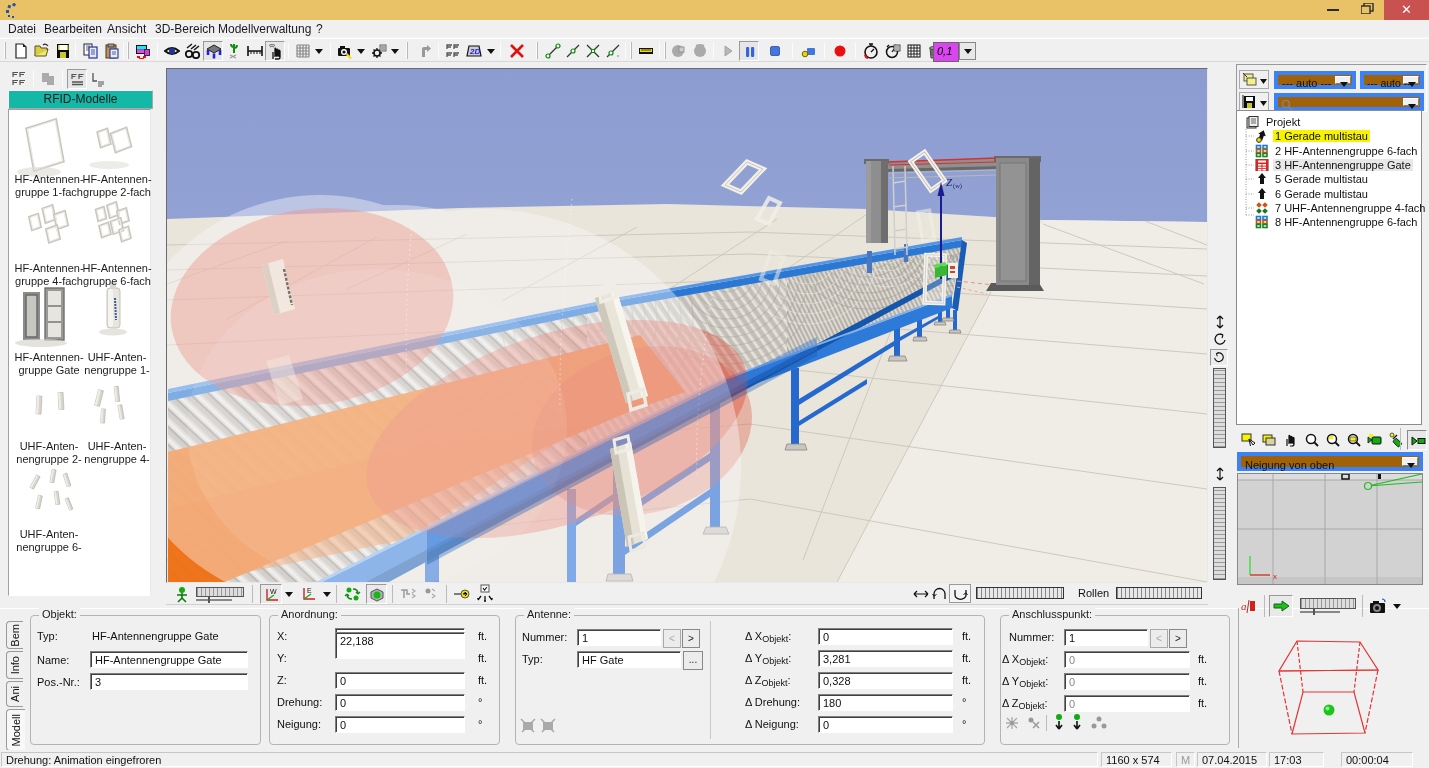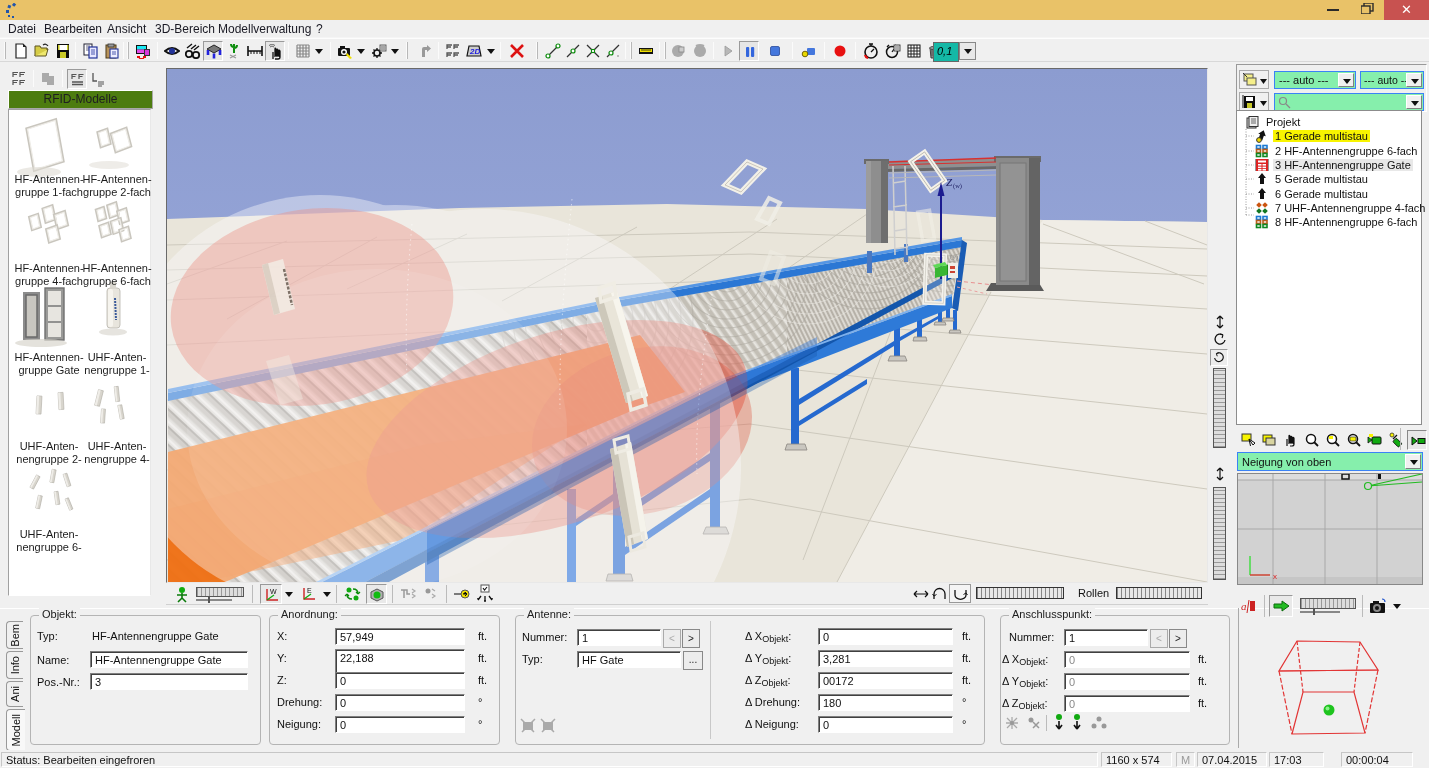--- a/index.html
+++ b/index.html
@@ -16,33 +16,33 @@
 #menubar span { position:absolute; top:2px; }
 
 #toolbar { position:absolute; left:0; top:38px; width:1429px; height:24px; background:#f0f0f0; border-top:1px solid #fdfdfd; border-bottom:1px solid #d8d8d8;font-style:italic;}
 .tsep { position:absolute; top:3px; width:1px; height:17px; background:#c8c8c8; border-right:1px solid #fbfbfb;}
 .grip { position:absolute; top:3px; width:2px; height:17px; border-left:1px solid #fbfbfb; border-right:1px solid #b8b8b8;}
 .tbtn { position:absolute; top:2px; width:20px; height:20px; }
 .tbtn svg { position:absolute; left:2px; top:2px; }
 .pressed { border:1px solid #9a9a9a; border-right-color:#fff; border-bottom-color:#fff; background:#e6e6e6; }
 
 #lp-toolbar { position:absolute; left:6px; top:68px; width:155px; height:22px; background:#f0f0f0; }
-#lp-header { position:absolute; left:8px; top:90px; width:145px; height:19px; background:#4d7c0f; border:1px solid #fff; border-right-color:#a8a8a8; border-bottom-color:#a8a8a8; text-align:center; font-size:12px; color:#202020; line-height:17px;}
+#lp-header { position:absolute; left:8px; top:90px; width:145px; height:19px; background:#14b8a6; border:1px solid #fff; border-right-color:#a8a8a8; border-bottom-color:#a8a8a8; text-align:center; font-size:12px; color:#202020; line-height:17px;}
 #lp-list { position:absolute; left:8px; top:109px; width:143px; height:487px; background:#fff; border:1px solid #a0a0a0; border-bottom-color:#fff; border-right-color:#e8e8e8;}
 .mlabel { position:absolute; width:72px; text-align:center; font-size:11px; line-height:12.5px; color:#1c1c1c;}
 
 #vp { position:absolute; left:166px; top:68px; width:1042px; height:515px; border:1px solid #6a6a6a; border-bottom-color:#e8e8e8; border-right-color:#e8e8e8; background:#aab7e2; }
 
 #vptb { position:absolute; left:166px; top:583px; width:1042px; height:22px; background:#f0f0f0; border-bottom:1px solid #d0d0d0;}
 
 #rstrip { position:absolute; left:1208px; top:62px; width:26px; height:546px; background:#f0f0f0; }
 
 #rpanel { position:absolute; left:1234px; top:62px; width:195px; height:50px; background:#f0f0f0; }
 #rtree { position:absolute; left:1236px; top:110px; width:186px; height:315px; background:#fff; border:1px solid #8c8c8c; font-size:11px; color:#111;}
-.combo { position:absolute; background:#86efac; border:1px solid #3b82f6; font-size:11px; color:#111;padding-left:8px; }
+.combo { position:absolute; background:#a16207; border:4px solid #3b82f6; font-size:11px; color:#111;padding-left:8px; }
 .combo .arr { position:absolute; right:1px; top:1px; bottom:1px; width:16px; background:#f0f0f0; border:1px solid #fff; border-right-color:#808080; border-bottom-color:#808080; }
 .arr:after { content:""; position:absolute; left:4px; top:5px; border:4px solid transparent; border-top:5px solid #101010; }
 
 #bpanel { position:absolute; left:0; top:608px; width:1429px; height:142px; background:#f0f0f0; border-top:1px solid #fff; }
 .gbox { position:absolute; border:1px solid #b4b4b4; border-radius:4px; }
 .gbox .gtitle { position:absolute; left:8px; top:-8px; background:#f0f0f0; padding:0 3px; font-size:11px; color:#202020;}
 .fld { position:absolute; background:#fff; border:1px solid #7f7f7f; border-bottom-color:#fff; border-right-color:#fff; box-shadow:inset 1px 1px 0 #404040; font-size:11px; color:#101010; padding:2px 0 0 4px;}
 .lbl { position:absolute; font-size:11px; color:#101010; }
 .vtab { position:absolute; left:6px; width:17px; background:#f0f0f0; border:1px solid #999; border-right:none; border-radius:4px 0 0 4px; display:flex; align-items:center; justify-content:center;}
 .vtab span { font-size:11px; color:#101010; writing-mode:vertical-rl; transform:rotate(180deg); white-space:nowrap;}
@@ -337,21 +337,21 @@
           <path d="M2,5 h12 M2,8 h12 M2,11 h12 M5,2 v12 M8,2 v12 M11,2 v12" stroke="#111" stroke-width="0.9"></path>
         </svg>
       </div>
 <div class="tbtn" style="left:924px;width:20px">
         <svg style="position:absolute;left:2px;top:2px" width="16" height="16" viewBox="0 0 16 16">
           <path d="M4,5 h8 l-1,10 h-6 z" fill="#888" stroke="#333" stroke-width="0.9"></path>
           <ellipse cx="8" cy="5" rx="4.5" ry="1.5" fill="#aaa" stroke="#333" stroke-width="0.9"></ellipse>
           <path d="M6,7 v6 M8,7 v6 M10,7 v6" stroke="#444" stroke-width="0.8"></path>
         </svg>
       </div>
-<div style="position:absolute;left:933px;top:3px;width:26px;height:20px;background:#14b8a6;border:1px solid #666;font-size:11px;padding:2px 0 0 3px">0,1</div>
+<div style="position:absolute;left:933px;top:3px;width:26px;height:20px;background:#d946ef;border:1px solid #666;font-size:11px;padding:2px 0 0 3px">0,1</div>
 <div style="position:absolute;left:959px;top:3px;width:17px;height:18px;background:#e8e8e8;border:1px solid #888;">
         <svg style="position:absolute;left:3px;top:5px" width="10" height="8" viewBox="0 0 10 8">
           <path d="M1,1 L5,6 L9,1 z" fill="#111"></path>
         </svg>
       </div>
     </div>
   <div id="lp-toolbar">
       <div class="tbtn" style="left:4px;top:1px">
         <svg style="position:absolute;left:2px;top:2px" width="16" height="16" viewBox="0 0 16 16">
           <g stroke="#555" stroke-width="1.2" fill="none">
@@ -1111,21 +1111,21 @@
 <div class="lbl" style="left:37px;top:21px">Typ:</div>
 <div class="lbl" style="left:92px;top:21px">HF-Antennengruppe Gate</div>
 <div class="lbl" style="left:37px;top:45px">Name:</div>
 <div class="fld" style="left:90px;top:42px;width:158px;height:17px;">HF-Antennengruppe Gate</div>
 <div class="lbl" style="left:37px;top:67px">Pos.-Nr.:</div>
 <div class="fld" style="left:90px;top:64px;width:158px;height:17px;">3</div>
 <div class="lbl" style="left:277px;top:21px">X:</div>
 <div class="fld" style="left:335px;top:19px;width:130px;height:17px;">57,949</div>
 <div class="lbl" style="left:478px;top:21px">ft.</div>
 <div class="lbl" style="left:277px;top:43px">Y:</div>
-<div class="fld" style="left:335px;top:40px;width:130px;height:27px;">22,188</div>
+<div class="fld" style="left:335px;top:23px;width:130px;height:27px;">22,188</div>
 <div class="lbl" style="left:478px;top:43px">ft.</div>
 <div class="lbl" style="left:277px;top:65px">Z:</div>
 <div class="fld" style="left:335px;top:63px;width:130px;height:17px;">0</div>
 <div class="lbl" style="left:478px;top:65px">ft.</div>
 <div class="lbl" style="left:277px;top:87px">Drehung:</div>
 <div class="fld" style="left:335px;top:85px;width:130px;height:17px;">0</div>
 <div class="lbl" style="left:478px;top:87px">°</div>
 <div class="lbl" style="left:277px;top:109px">Neigung:</div>
 <div class="fld" style="left:335px;top:107px;width:130px;height:17px;">0</div>
 <div class="lbl" style="left:478px;top:109px">°</div>
@@ -1145,21 +1145,21 @@
         <path d="M1,2 l4,4 M15,2 l-4,4 M2,15 l3,-3 M14,15 l-3,-3" stroke="#aaa" stroke-width="1.5"></path>
       </svg>
 <div style="position:absolute;left:710px;top:12px;width:1px;height:118px;background:#c8c8c8"></div>
 <div class="lbl" style="left:745px;top:21px">Δ X<span style="font-size:9px;position:relative;top:2px">Objekt</span>:</div>
 <div class="fld" style="left:818px;top:19px;width:135px;height:17px;">0</div>
 <div class="lbl" style="left:962px;top:21px">ft.</div>
 <div class="lbl" style="left:745px;top:43px">Δ Y<span style="font-size:9px;position:relative;top:2px">Objekt</span>:</div>
 <div class="fld" style="left:818px;top:41px;width:135px;height:17px;">3,281</div>
 <div class="lbl" style="left:962px;top:43px">ft.</div>
 <div class="lbl" style="left:745px;top:65px">Δ Z<span style="font-size:9px;position:relative;top:2px">Objekt</span>:</div>
-<div class="fld" style="left:818px;top:63px;width:135px;height:17px;">00172</div>
+<div class="fld" style="left:818px;top:63px;width:135px;height:17px;">0,328</div>
 <div class="lbl" style="left:962px;top:65px">ft.</div>
 <div class="lbl" style="left:745px;top:87px">Δ Drehung:</div>
 <div class="fld" style="left:818px;top:85px;width:135px;height:17px;">180</div>
 <div class="lbl" style="left:962px;top:87px">°</div>
 <div class="lbl" style="left:745px;top:109px">Δ Neigung:</div>
 <div class="fld" style="left:818px;top:107px;width:135px;height:17px;">0</div>
 <div class="lbl" style="left:962px;top:109px">°</div>
 <div class="lbl" style="left:1009px;top:22px">Nummer:</div>
 <div class="fld" style="left:1064px;top:20px;width:84px;height:17px;">1</div>
 <div style="position:absolute;left:1150px;top:20px;width:18px;height:19px;border:1px solid #aaa;background:#ececec;text-align:center;font-size:10px;color:#aaa;line-height:17px">&lt;</div>
@@ -1232,20 +1232,20 @@
 <path d="M119,18 L113,68" stroke-dasharray="4,2"></path>
 <path d="M38,47 L51,110" stroke-dasharray="5,2"></path>
 <path d="M137,46 L124,109" stroke-dasharray="5,2"></path>
 <path d="M38,47 L137,46"></path>
 </g>
 <circle cx="88" cy="86" r="5.5" fill="#1ec41e"></circle>
 <circle cx="86.5" cy="84.5" r="2" fill="#8af08a"></circle>
 </svg></div>
 <div style="position:absolute;left:1238px;top:608px;width:1px;height:140px;background:#aaa"></div>
   <div id="statusbar">
-    <div class="sseg" style="left:1px; width:1097px">Status: Bearbeiten eingefroren</div>
+    <div class="sseg" style="left:1px; width:1097px">Drehung: Animation eingefroren</div>
     <div class="sseg" style="left:1101px; width:71px">1160 x 574</div>
     <div class="sseg" style="left:1176px; width:19px; color:#9a9a9a">M</div>
     <div class="sseg" style="left:1197px; width:70px">07.04.2015</div>
     <div class="sseg" style="left:1269px; width:55px">17:03</div>
     <div class="sseg" style="left:1341px; width:72px">00:00:04</div>
   </div>
 </div>
 
 </body></html>

